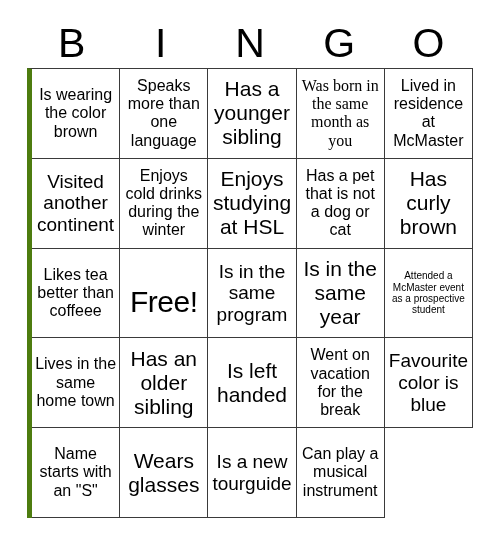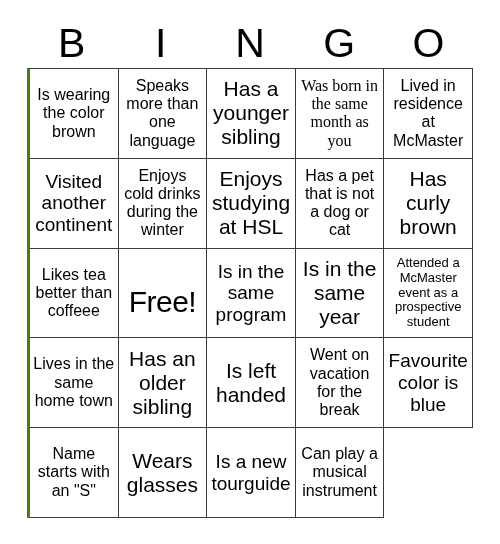--- a/index.html
+++ b/index.html
@@ -50,21 +50,21 @@
   #bingo-grid {
     position: absolute;
     left: 27px;
     top: 68px;
     width: 446px;
     height: 450px;
     display: grid;
     grid-template-columns: repeat(5, 1fr);
     grid-template-rows: repeat(5, 1fr);
     border-top: 1px solid #3a3a3a;
-    border-left: 3px solid #4d7c0f;
+    border-left: 5px solid #4d7c0f;
     box-sizing: border-box;
     background: #ffffff;
   }
 
   .bingo-cell {
     border-right: 1px solid #3a3a3a;
     border-bottom: 1px solid #3a3a3a;
     box-sizing: border-box;
     display: flex;
     align-items: center;
@@ -83,21 +83,21 @@
     color: #000000;
     word-wrap: break-word;
   }
 
   
   .fs-xxl .cell-text { font-size: 30px; }
   .fs-xl  .cell-text { font-size: 21px; }
   .fs-l   .cell-text { font-size: 19px; }
   .fs-m   .cell-text { font-size: 16px; }
   .fs-s   .cell-text { font-size: 16px; font-family: Liberation Serif, serif; }
-  .fs-xs  .cell-text { font-size: 13px; }
+  .fs-xs  .cell-text { font-size: 10px; }
 
   .free-cell .cell-text { letter-spacing: -0.5px; margin-top: 19px; }
 </style>
 </head>
 <body>
 
 <div id="bingo-card">
 
   <div id="bingo-header">
     <div class="header-letter">B</div>

